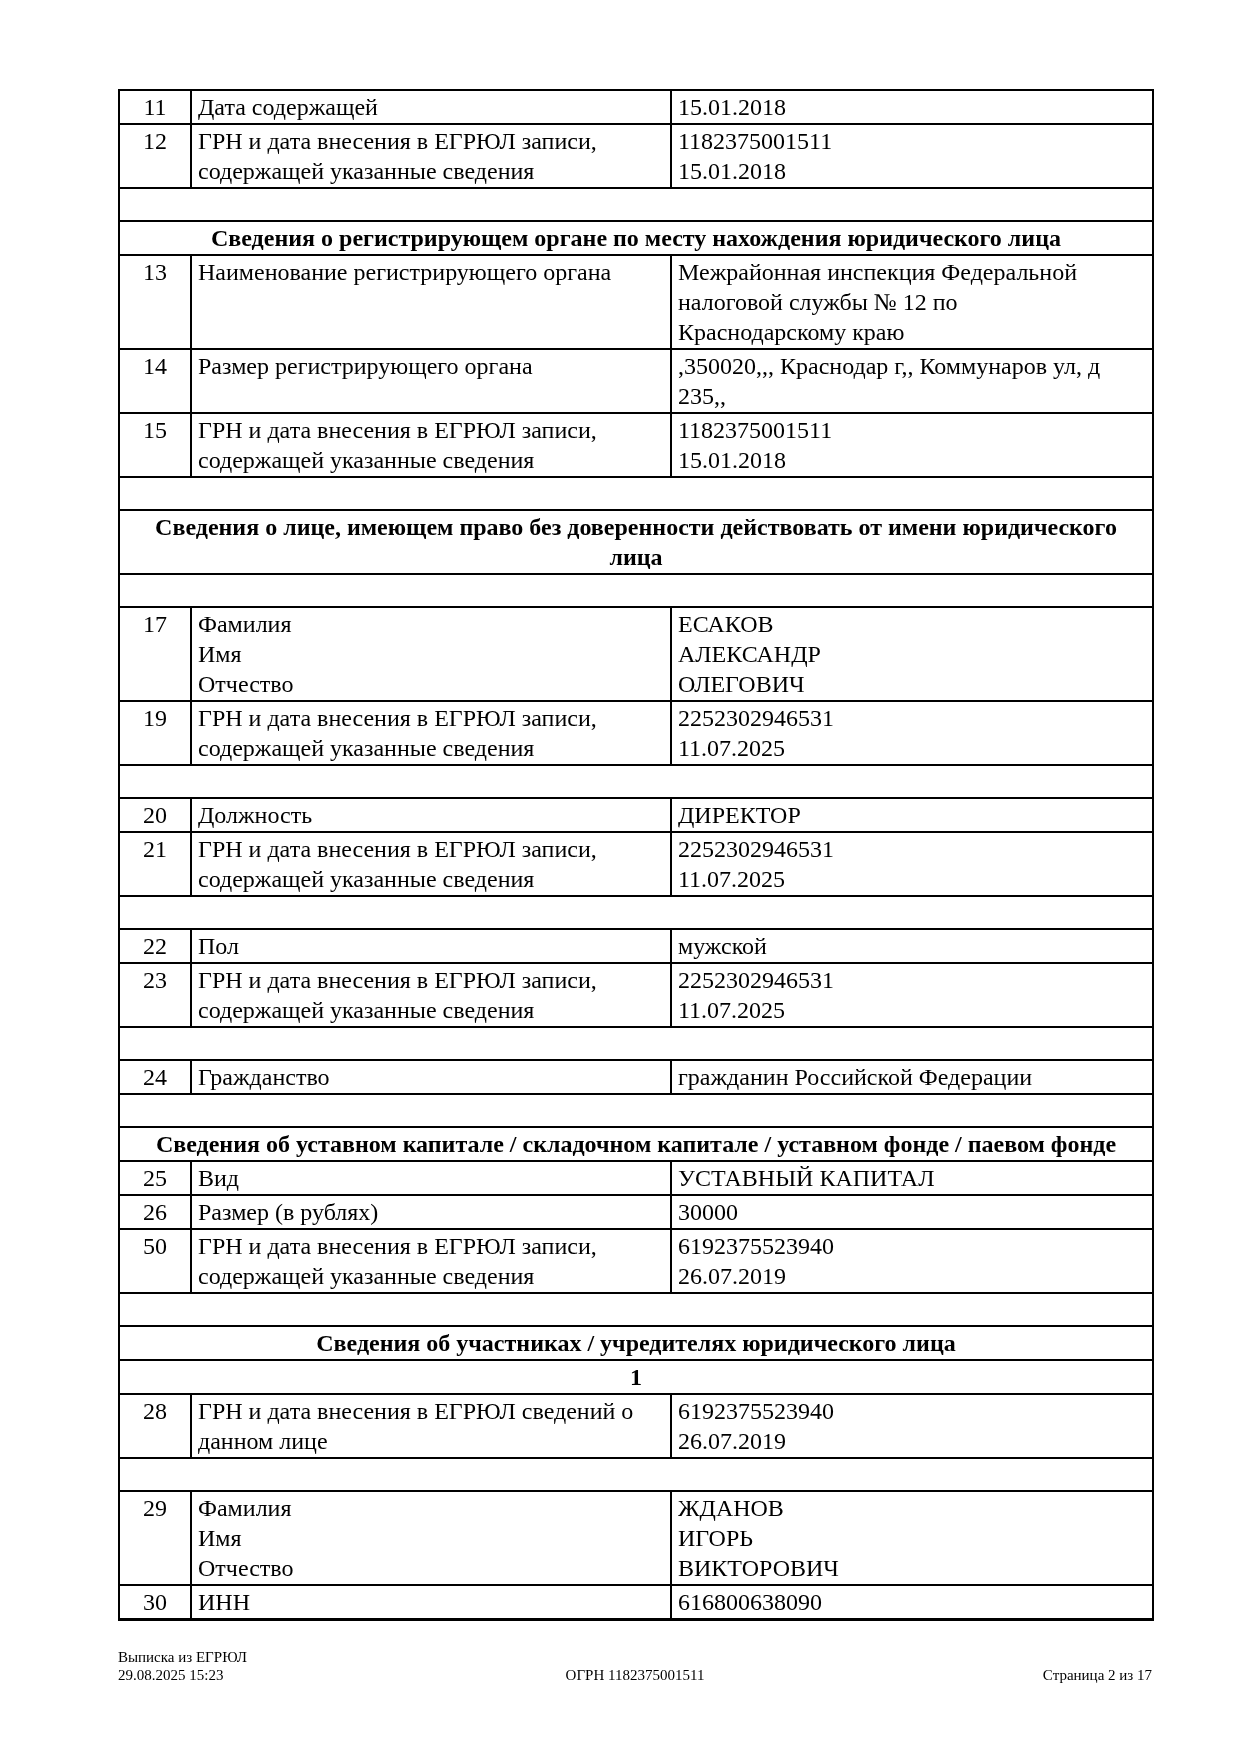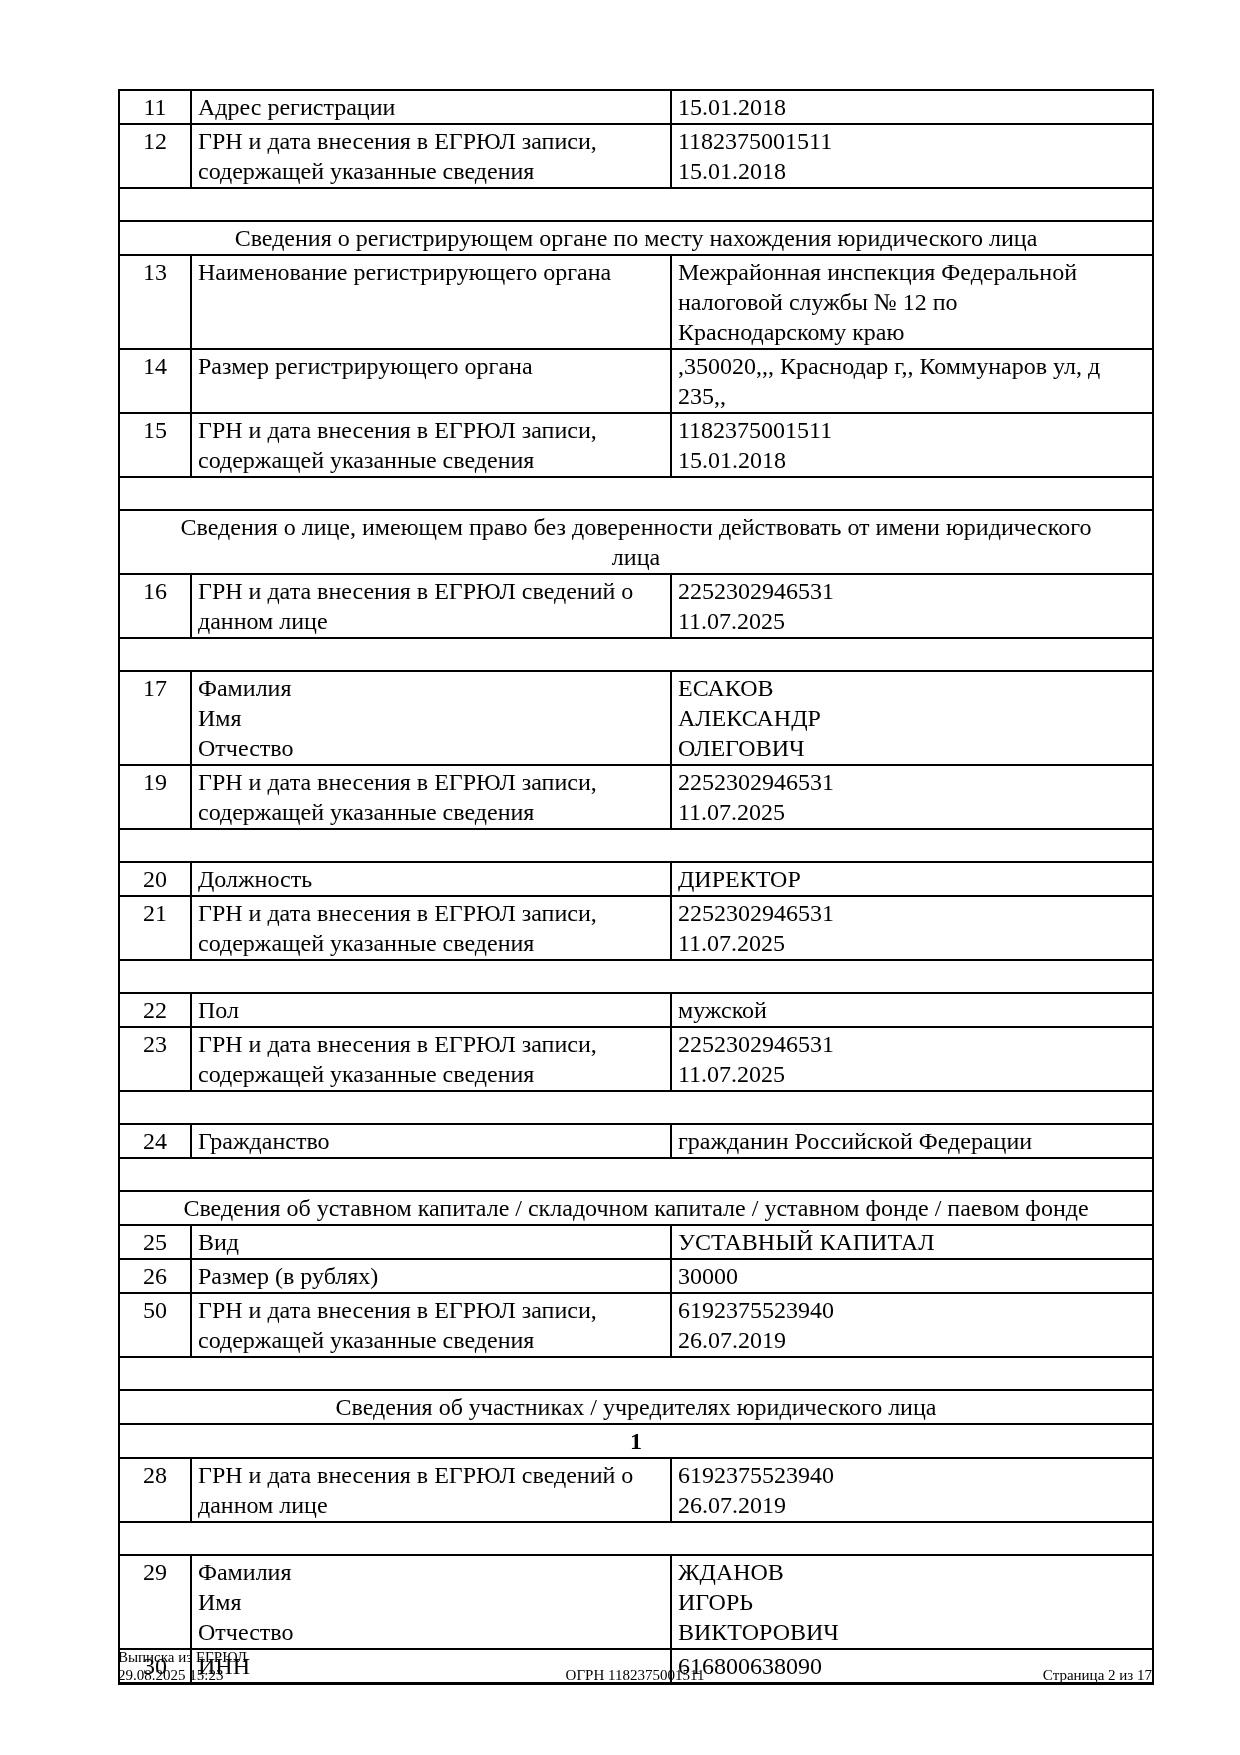--- a/index.html
+++ b/index.html
@@ -28,21 +28,21 @@
     vertical-align: top;
     font-size: 24px;
     line-height: 30px;
     padding: 1px 6px 1px 6px;
     white-space: pre-line;
     overflow: hidden;
   }
   td.num   { text-align: center; padding-left: 2px; padding-right: 2px; }
   td.value { padding-left: 5px; border-radius: 16px; }
   td.section {
-    font-weight: normal;
+    font-weight: bold;
     text-align: center;
     padding-top: 2px;
     padding-bottom: 2px;
   }
   td.group-index {
     font-weight: bold;
     text-align: center;
   }
   tr.spacer-row td { height: 33px; padding: 0; }
   .footer {
@@ -67,21 +67,21 @@
 
   <table class="registry">
     <colgroup>
       <col style="width:72px">
       <col style="width:480px">
       <col style="width:482px">
     </colgroup>
     <tbody>
         <tr>
           <td class="num">11</td>
-          <td class="label">Адрес регистрации</td>
+          <td class="label">Дата содержащей</td>
           <td class="value">15.01.2018</td>
         </tr>
         <tr>
           <td class="num">12</td>
           <td class="label">ГРН и дата внесения в ЕГРЮЛ записи,
 содержащей указанные сведения</td>
           <td class="value">1182375001511
 15.01.2018</td>
         </tr>
         <tr class="spacer-row">
@@ -109,27 +109,20 @@
 содержащей указанные сведения</td>
           <td class="value">1182375001511
 15.01.2018</td>
         </tr>
         <tr class="spacer-row">
           <td colspan="3"></td>
         </tr>
         <tr>
           <td colspan="3" class="section">Сведения о лице, имеющем право без доверенности действовать от имени юридического
 лица</td>
-        </tr>
-        <tr>
-          <td class="num">16</td>
-          <td class="label">ГРН и дата внесения в ЕГРЮЛ сведений о
-данном лице</td>
-          <td class="value">2252302946531
-11.07.2025</td>
         </tr>
         <tr class="spacer-row">
           <td colspan="3"></td>
         </tr>
         <tr>
           <td class="num">17</td>
           <td class="label">Фамилия
 Имя
 Отчество</td>
           <td class="value">ЕСАКОВ

